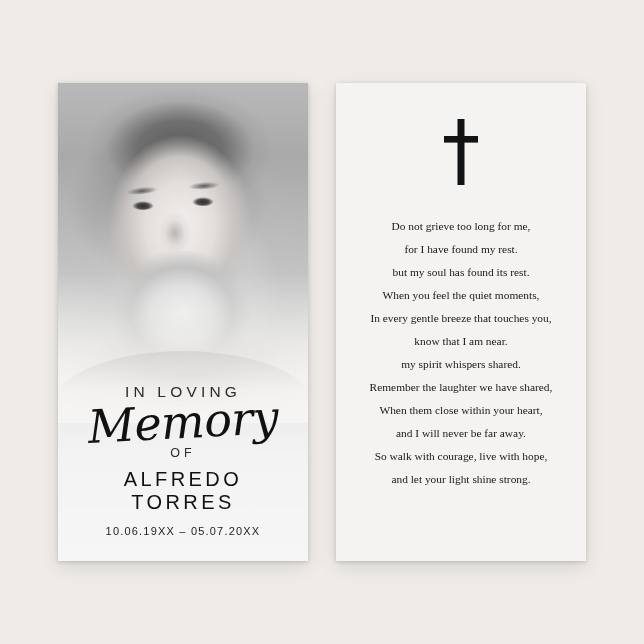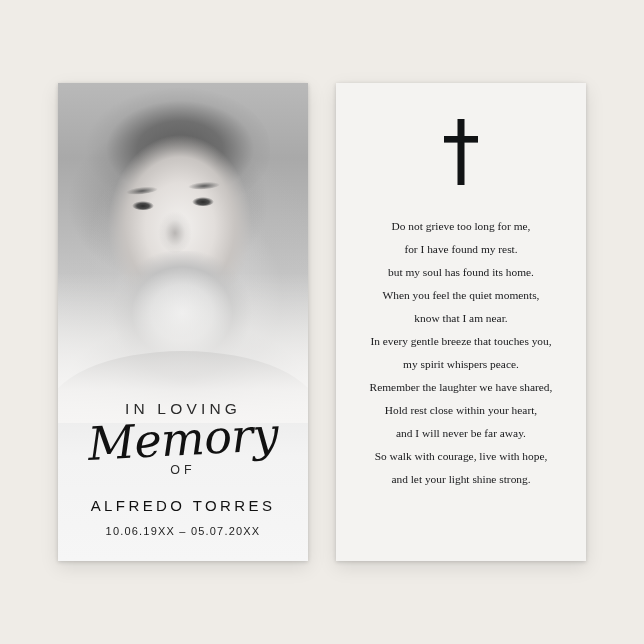--- a/index.html
+++ b/index.html
@@ -139,23 +139,23 @@
     color: #111;
     transform: rotate(-3deg);
     letter-spacing: -0.5px;
   }
   .of {
     font-size: 12.5px;
     letter-spacing: 4px;
     color: #2b2b2b;
   }
   .name {
-    font-size: 15px;
+    font-size: 20px;
     letter-spacing: 3.4px;
-    margin-top: 20px;
+    margin-top: 8px;
     color: #111;
   }
   .dates {
     font-size: 11px;
     letter-spacing: 1.2px;
     margin-top: 11px;
     color: #1d1d1d;
   }
 
   
@@ -211,26 +211,26 @@
   </div>
 
   <div class="card back">
     <svg class="cross" viewBox="0 0 46 66">
       <rect x="19.5" y="0" width="7" height="66" fill="#111315"></rect>
       <rect x="6" y="17" width="34" height="6.6" fill="#111315"></rect>
     </svg>
     <div class="poem">
       <span class="ln">Do not grieve too long for me,</span>
       <span class="ln">for I have found my rest.</span>
-      <span class="ln">but my soul has found its home.</span>
+      <span class="ln">but my soul has found its rest.</span>
       <span class="ln">When you feel the quiet moments,</span>
+      <span class="ln">In every gentle breeze that touches you,</span>
       <span class="ln">know that I am near.</span>
-      <span class="ln">In every gentle breeze that touches you,</span>
-      <span class="ln">my spirit whispers peace.</span>
+      <span class="ln">my spirit whispers shared.</span>
       <span class="ln">Remember the laughter we have shared,</span>
-      <span class="ln">Hold rest close within your heart,</span>
+      <span class="ln">When them close within your heart,</span>
       <span class="ln">and I will never be far away.</span>
       <span class="ln">So walk with courage, live with hope,</span>
       <span class="ln">and let your light shine strong.</span>
     </div>
   </div>
 
 </div>
 
 </body></html>

